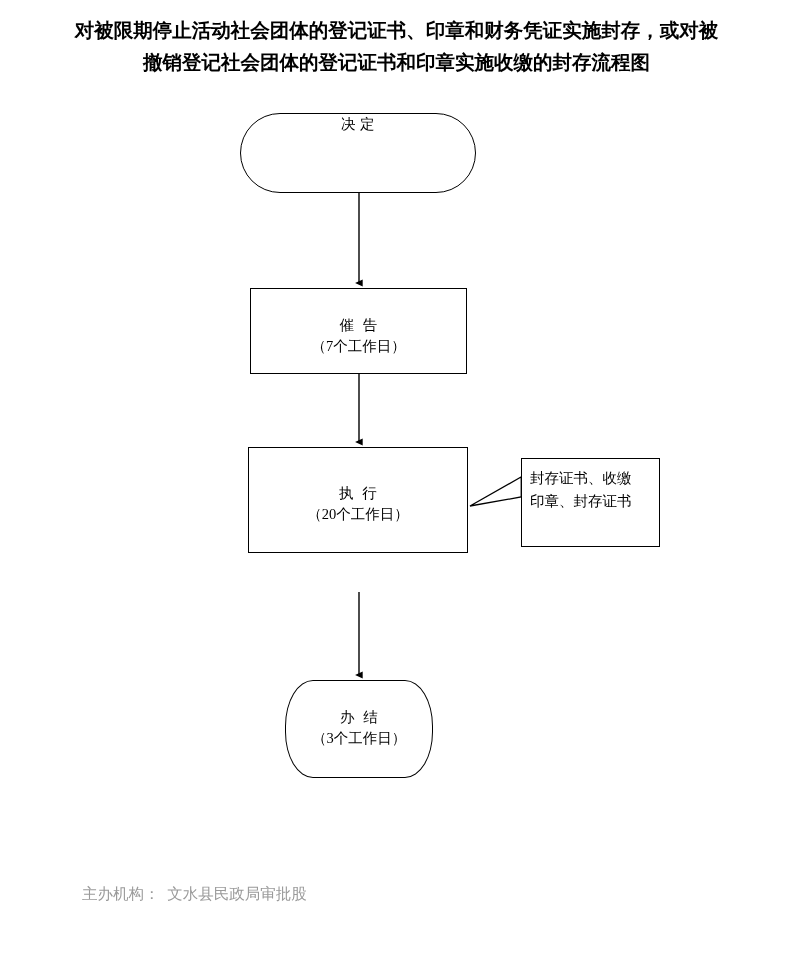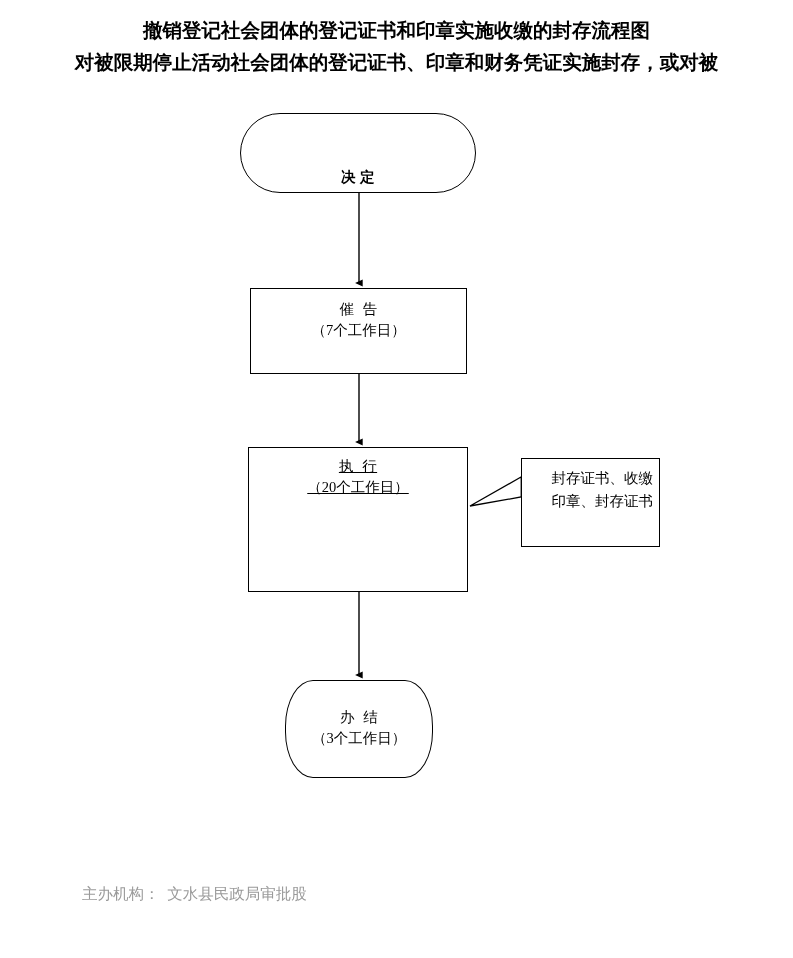--- a/index.html
+++ b/index.html
@@ -43,21 +43,21 @@
 
   
   .node {
     position: absolute;
     box-sizing: border-box;
     background: #ffffff;
     border: 1.3px solid #000000;
     display: flex;
     flex-direction: column;
     align-items: center;
-    justify-content: flex-start;
+    justify-content: center;
     font-family: "Liberation Serif", "DejaVu Serif", serif;
     font-size: 14.5px;
     line-height: 21px;
     color: #000;
   }
   .node .l1 {
     white-space: pre;
     letter-spacing: 0.5px;
   }
   .node .l2 {
@@ -65,42 +65,40 @@
     letter-spacing: 0px;
   }
 
   
   #node-decision {
     left: 240px;
     top: 113px;
     width: 236px;
     height: 80px;
     border-radius: 40px;
-    justify-content: flex-end;
+    justify-content: flex-start;
     padding-bottom: 4px;
-    font-weight: bold;
   }
 
   
   #node-urge {
     left: 250px;
     top: 288px;
     width: 217px;
     height: 86px;
     padding-top: 10px;
   }
 
   
   #node-exec {
     left: 248px;
     top: 447px;
     width: 220px;
-    height: 145px;
+    height: 106px;
     padding-top: 8px;
-    text-decoration: underline;
   }
 
   
   #node-done {
     left: 285px;
     top: 680px;
     width: 148px;
     height: 98px;
     border-radius: 28px / 46px;
     justify-content: center;
@@ -116,43 +114,42 @@
     width: 139px;
     height: 89px;
     box-sizing: border-box;
     background: #ffffff;
     border: 1.3px solid #000000;
     padding: 8px 6px 0 8px;
     font-family: "Liberation Serif", "DejaVu Serif", serif;
     font-size: 14.5px;
     line-height: 23px;
     color: #000;
-    text-align: right;
   }
   #note-callout .nline { display: block; white-space: pre; }
 
   
   #footer {
     position: absolute;
     left: 58px;
     top: 880px;
     font-family: "Liberation Serif", "DejaVu Serif", serif;
     font-size: 15.5px;
     line-height: 28px;
     color: #9a9a9a;
     margin-left: 24px;
   }
   #footer .fline { display: block; white-space: pre; }
 </style>
 </head>
 <body>
 
 <div id="title-block">
+  <span class="tline">对被限期停止活动社会团体的登记证书、印章和财务凭证实施封存，或对被</span>
   <span class="tline">撤销登记社会团体的登记证书和印章实施收缴的封存流程图</span>
-  <span class="tline">对被限期停止活动社会团体的登记证书、印章和财务凭证实施封存，或对被</span>
 </div>
 
 <svg id="flow-canvas" viewBox="0 0 793 958" xmlns="http://www.w3.org/2000/svg">
   <defs>
     <marker id="arrowhead" markerWidth="9" markerHeight="9" refX="4.2" refY="4.3" orient="auto" markerUnits="userSpaceOnUse">
       <path d="M0.6,0.6 L7.8,0.6 L4.2,8.2 Z" fill="#000000"></path>
     </marker>
   </defs>
 
   <line x1="359" y1="193" x2="359" y2="283" stroke="#000000" stroke-width="1.4" marker-end="url(#arrowhead)"></line>

